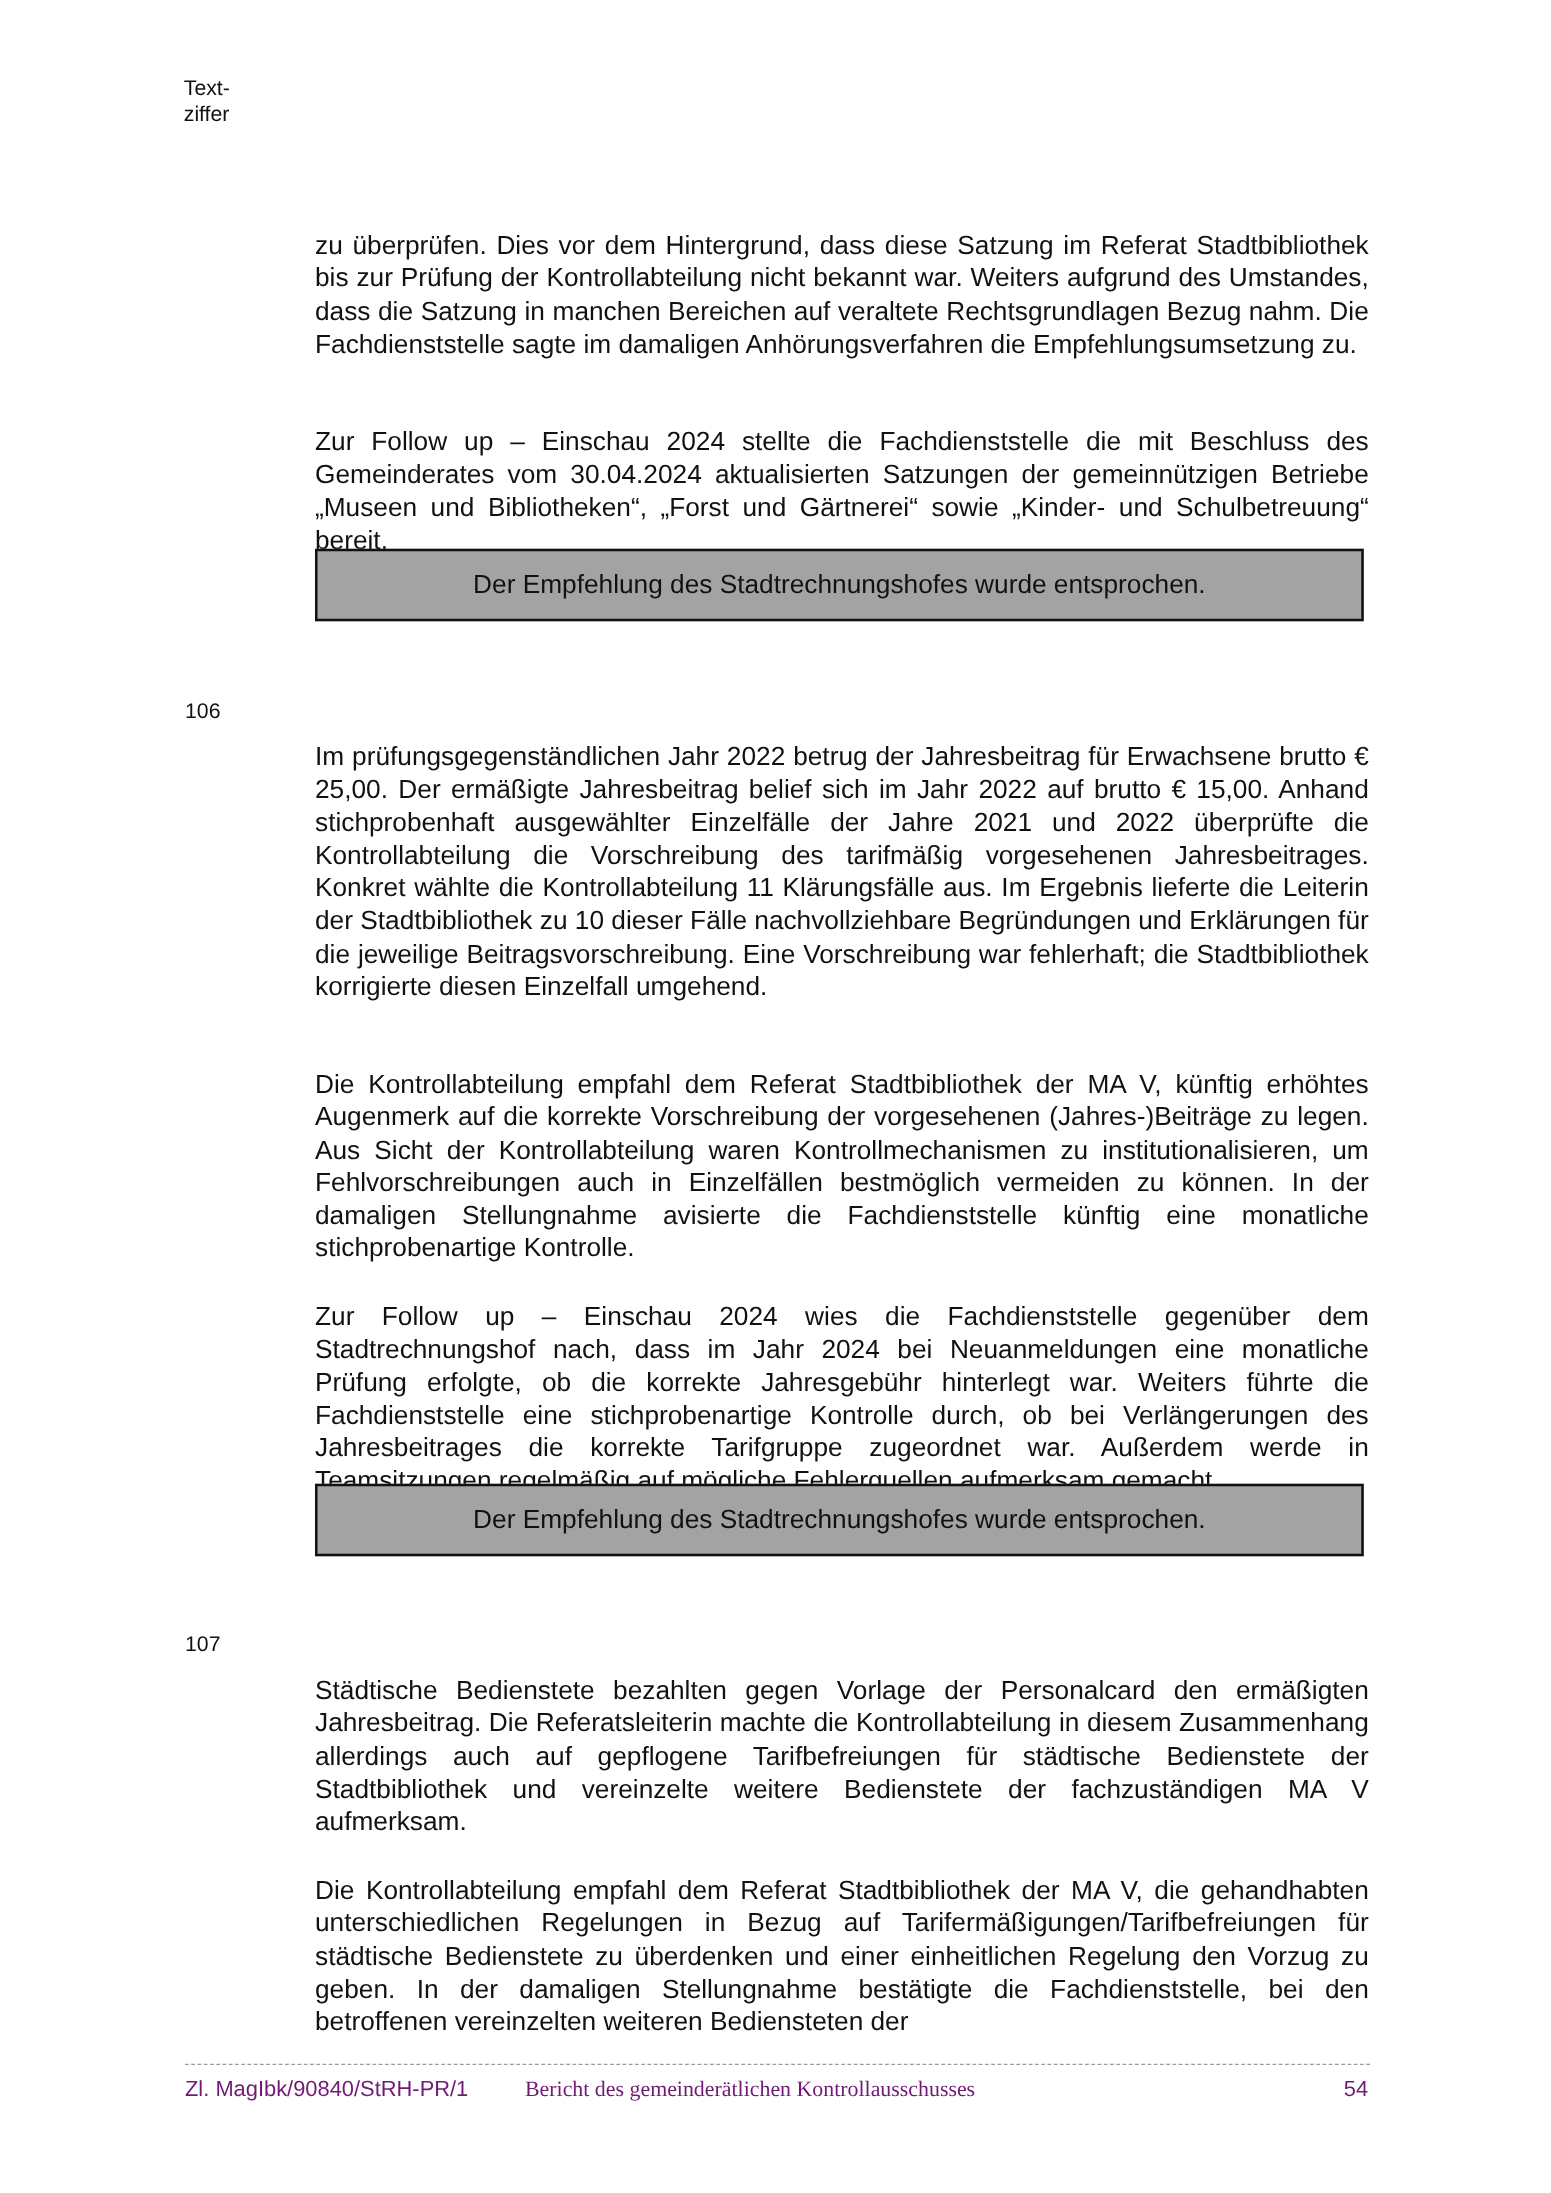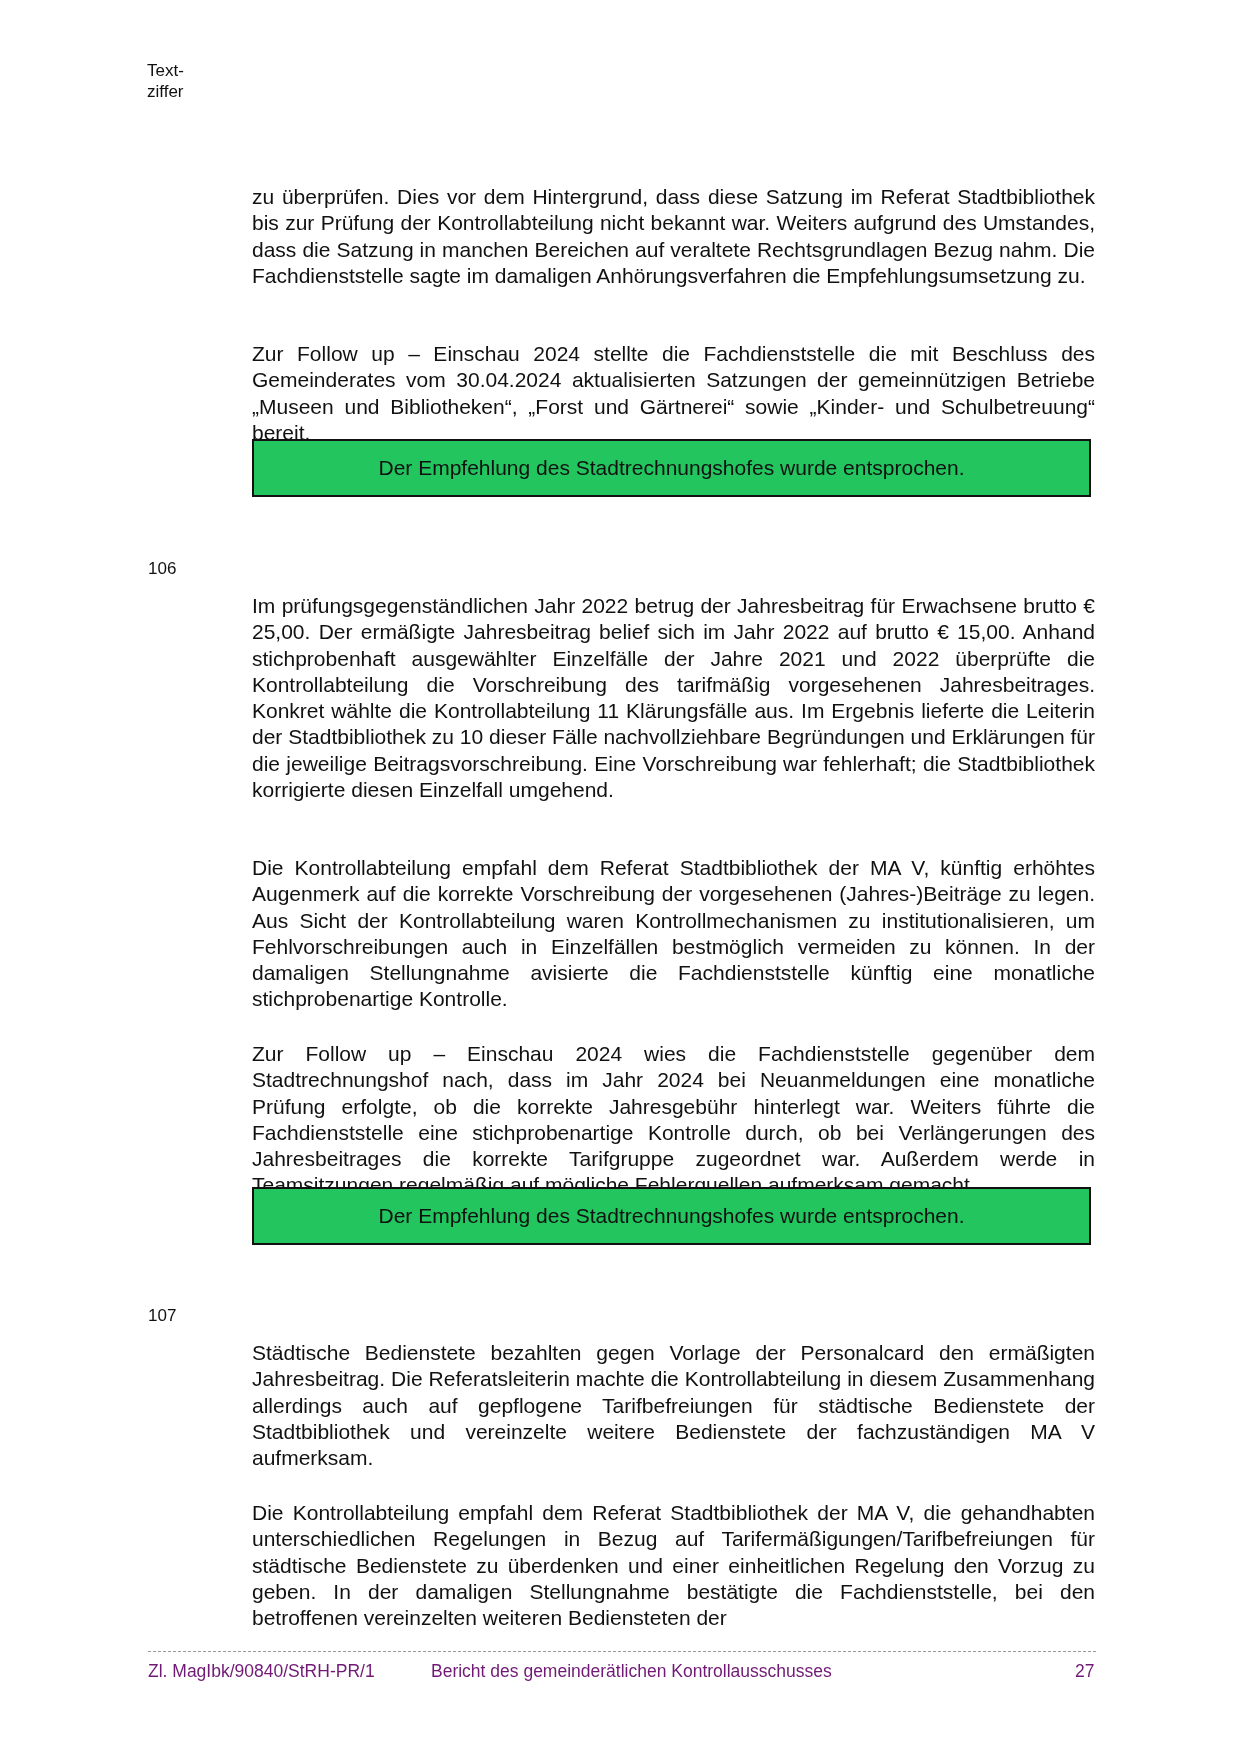--- a/index.html
+++ b/index.html
@@ -1,21 +1,21 @@
 <!DOCTYPE html>
 <html><head>
 <meta charset="utf-8">
 <style>
   html, body { margin: 0; padding: 0; background: #ffffff; }
   body { width: 1241px; height: 1754px; position: relative; overflow: hidden;
          font-family: "Liberation Sans", sans-serif; color: #111111; }
   .margin-label { position: absolute; left: 147px; top: 60px; font-size: 17px; line-height: 21px; width: 60px; }
   .block { position: absolute; left: 252px; width: 843px; font-size: 21px; line-height: 26.3px; text-align: justify; }
   .num { position: absolute; left: 148px; font-size: 17px; line-height: 26.3px; }
-  .box { position: absolute; left: 252px; width: 839px; height: 58px; background: #22c55e;
+  .box { position: absolute; left: 252px; width: 839px; height: 58px; background: #a3a3a3;
          border: 2px solid #111; border-top-width: 2px; box-sizing: border-box;
          display: flex; align-items: center; justify-content: center; font-size: 21px; }
   .footer-rule { position: absolute; left: 148px; top: 1651px; width: 948px; border-top: 1.5px dashed #9a9a9a; }
   .footer { position: absolute; top: 1661px; font-size: 17.5px; color: #701a75; }
   .hy { hyphens: manual; margin-top: 37px; }
 </style>
 </head>
 <body>
 
 <div class="margin-label">
@@ -36,14 +36,14 @@
 <div class="box" style="top:1187px;">
   <span>Der Empfehlung des Stadtrechnungshofes wurde entsprochen.</span>
 </div>
 
 <div class="num" style="top:1303px;">107</div>
 <div class="block hy" style="top:1303px;">Städtische Bedienstete bezahlten gegen Vorlage der Personalcard den ermäßigten Jahresbeitrag. Die Referatsleiterin machte die Kontrollabteilung in diesem Zusammenhang allerdings auch auf gepflogene Tarifbefreiungen für städtische Bedienstete der Stadtbibliothek und vereinzelte weitere Bedienstete der fachzu­ständigen MA V aufmerksam.</div>
 <div class="block hy" style="top:1463px;">Die Kontrollabteilung empfahl dem Referat Stadtbibliothek der MA V, die gehand­habten unterschiedlichen Regelungen in Bezug auf Tarifermäßigungen/Tarif­befreiungen für städtische Bedienstete zu überdenken und einer einheitlichen Regelung den Vorzug zu geben. In der damaligen Stellungnahme bestätigte die Fachdienststelle, bei den betroffenen vereinzelten weiteren Bediensteten der</div>
 
 <div class="footer-rule"></div>
 <div class="footer" style="left:148px;">Zl. MagIbk/90840/StRH-PR/1</div>
-<div class="footer" style="left:431px;">Bericht des gemeinderätlichen Kontrollausschusses</div>
-<div class="footer" style="left:1075px;">27</div>
+<div class="footer" style="left:420px;font-family:Liberation Serif, serif;">Bericht des gemeinderätlichen Kontrollausschusses</div>
+<div class="footer" style="left:1075px;">54</div>
 
 </body></html>

